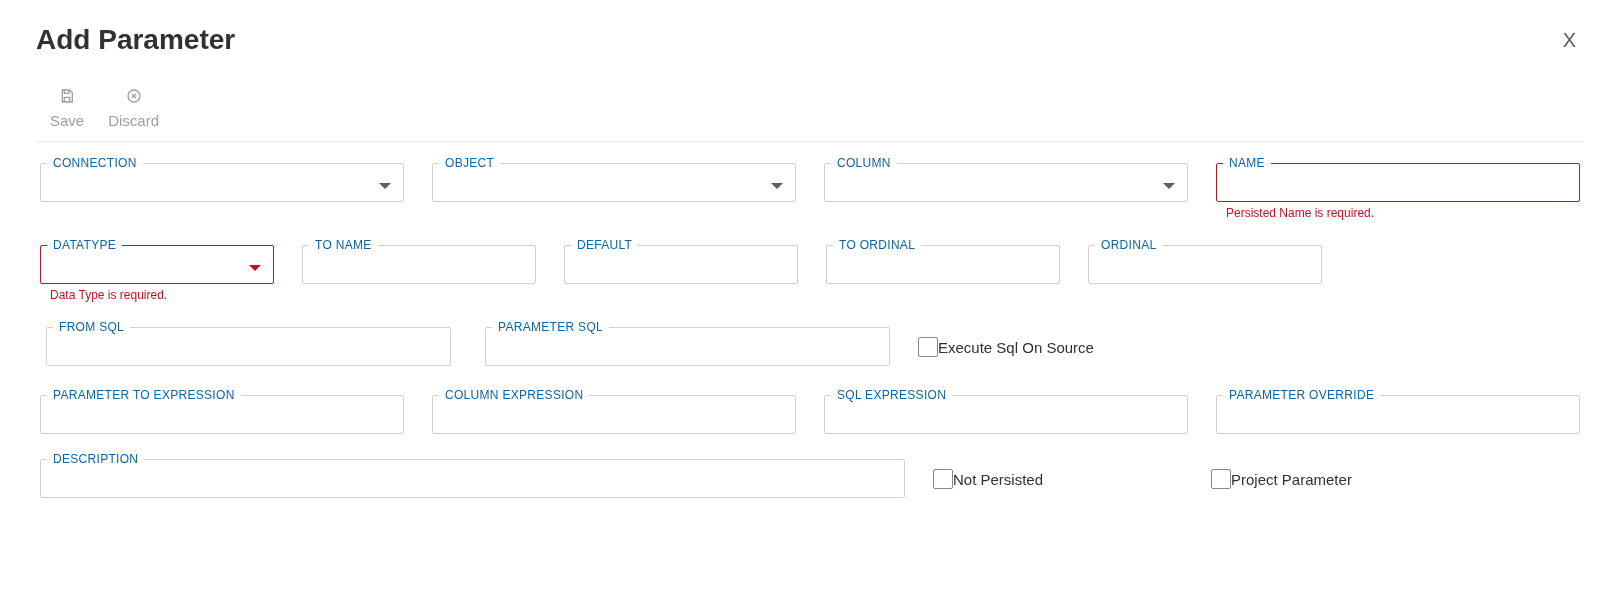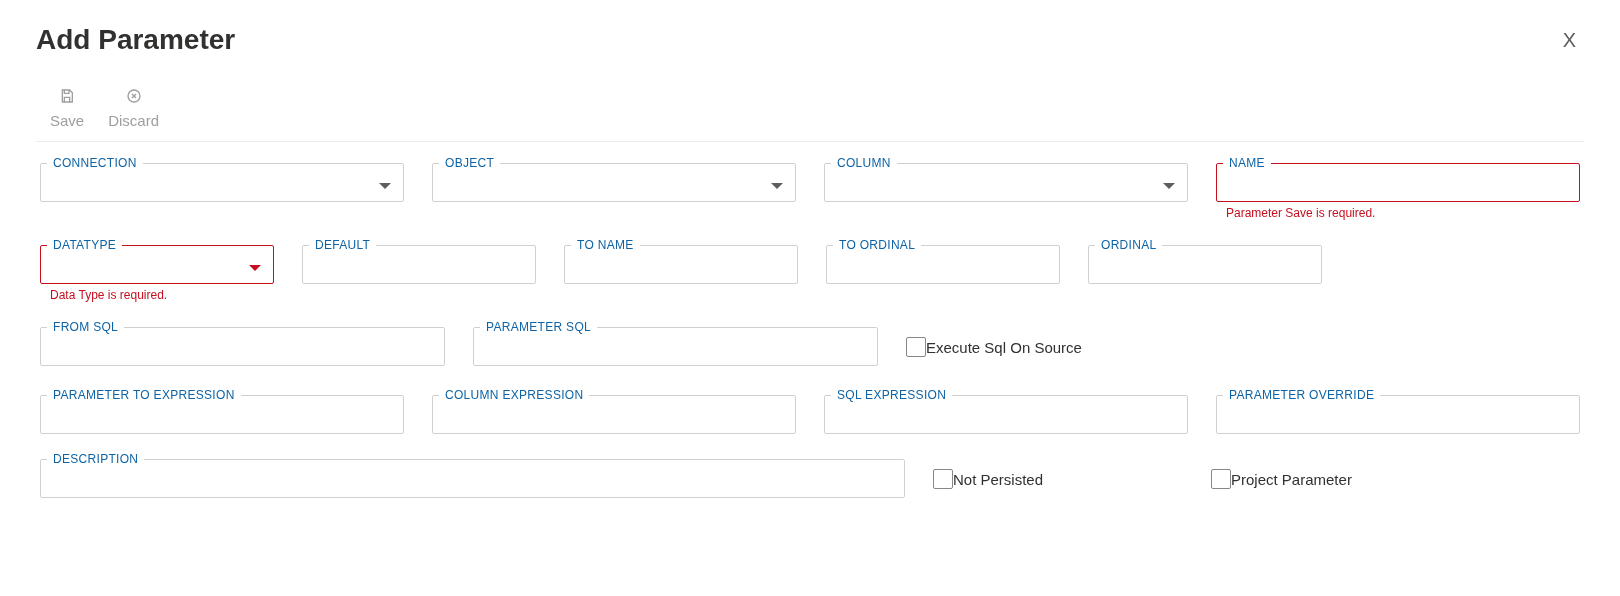--- a/index.html
+++ b/index.html
@@ -129,21 +129,21 @@
     border: 1px solid #8a8886;
     border-radius: 2px;
     cursor: pointer;
     flex-shrink: 0;
   }
   .check-label {
     font-size: 15px;
     color: #323130;
   }
   .w-234 { width: 234px; }
-  .w-405 { width: 405px; }
+  .w-405 { width: 405px; margin-left: 6px; }
   .w-865 { width: 865px; }
   .w-250 { width: 250px; }
 </style>
 </head>
 <body>
 
 <div class="page">
   <div class="header-row">
     <div class="page-title">Add Parameter</div>
     <div class="close-x">X</div>
@@ -197,46 +197,46 @@
           </div>
         </fieldset>
       </div>
       <div class="col flex-1">
         <fieldset class="field error">
           <legend>NAME</legend>
           <div class="field-inner">
             <input type="text" value="" style="">
           </div>
         </fieldset>
-        <div class="err-msg">Parameter Save is required.</div>
+        <div class="err-msg">Persisted Name is required.</div>
       </div>
     </div>
 
     <div class="row">
       <div class="col w-234">
         <fieldset class="field error">
           <legend>DATATYPE</legend>
           <div class="field-inner">
             <div class="select-display"></div>
             <div class="chev err"></div>
           </div>
         </fieldset>
         <div class="err-msg">Data Type is required.</div>
       </div>
       <div class="col w-234">
         <fieldset class="field">
+          <legend>TO NAME</legend>
+          <div class="field-inner">
+            <input type="text" value="" style="">
+          </div>
+        </fieldset>
+      </div>
+      <div class="col w-234">
+        <fieldset class="field">
           <legend>DEFAULT</legend>
-          <div class="field-inner">
-            <input type="text" value="" style="">
-          </div>
-        </fieldset>
-      </div>
-      <div class="col w-234">
-        <fieldset class="field">
-          <legend>TO NAME</legend>
           <div class="field-inner">
             <input type="text" value="" style="">
           </div>
         </fieldset>
       </div>
       <div class="col w-234">
         <fieldset class="field">
           <legend>TO ORDINAL</legend>
           <div class="field-inner">
             <input type="text" value="" style="">

